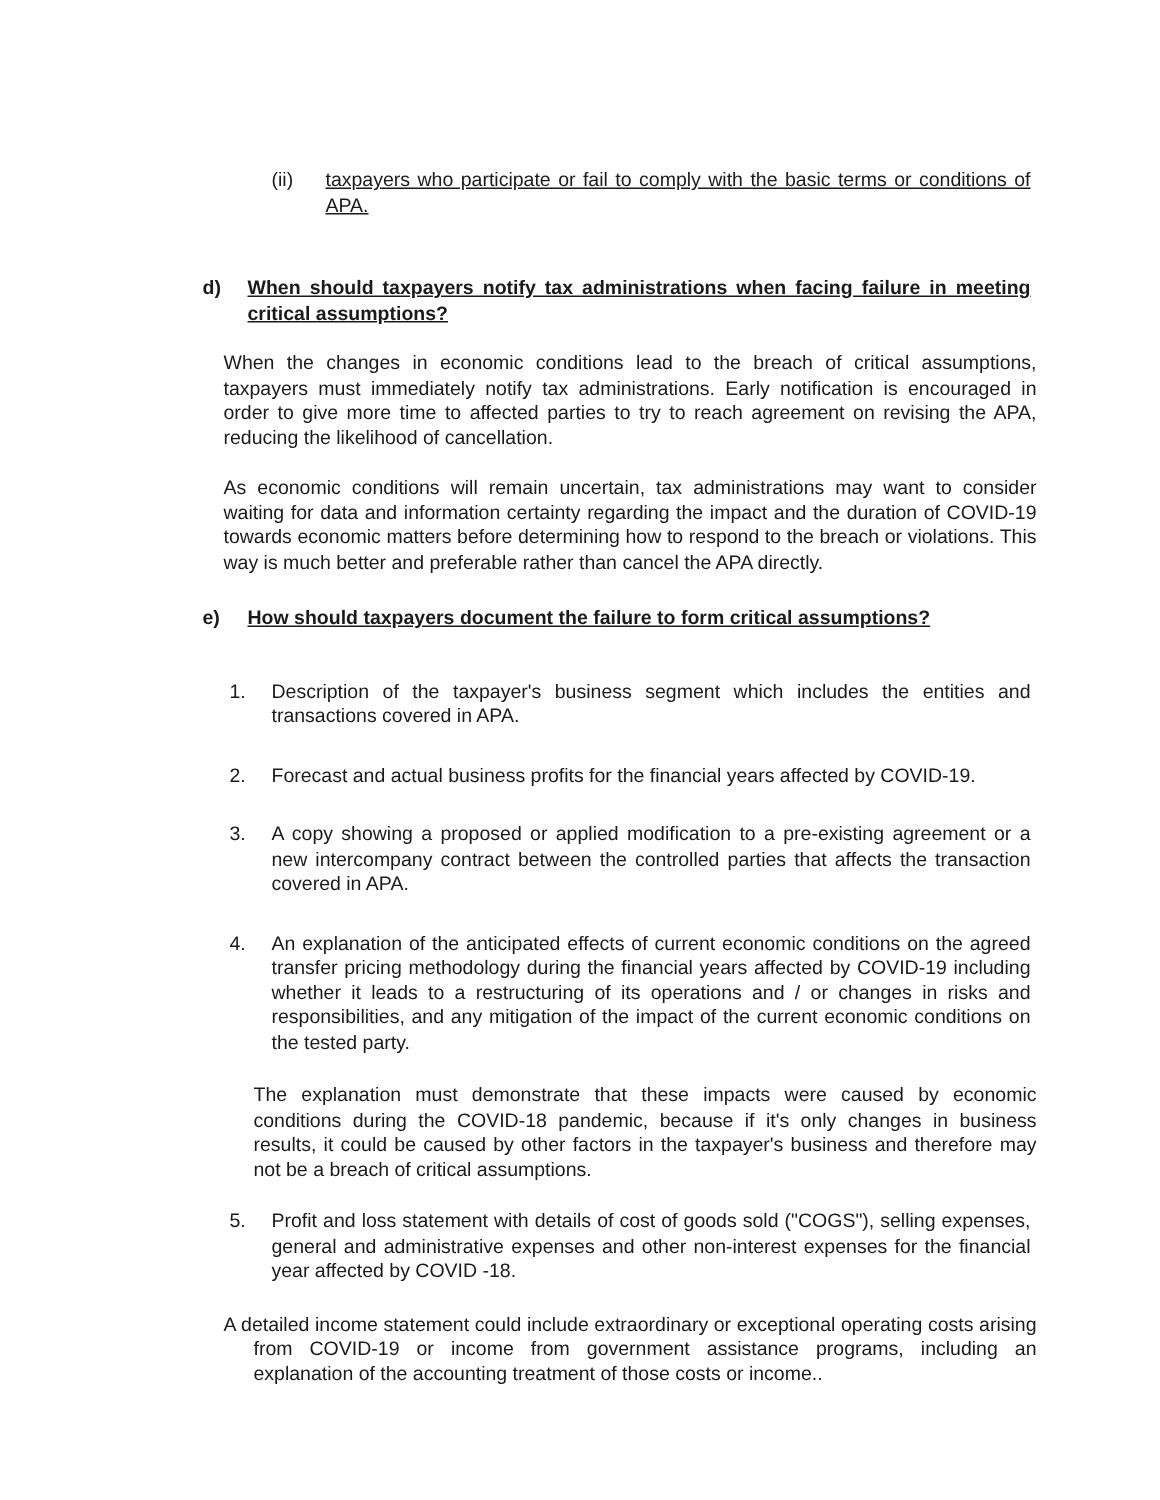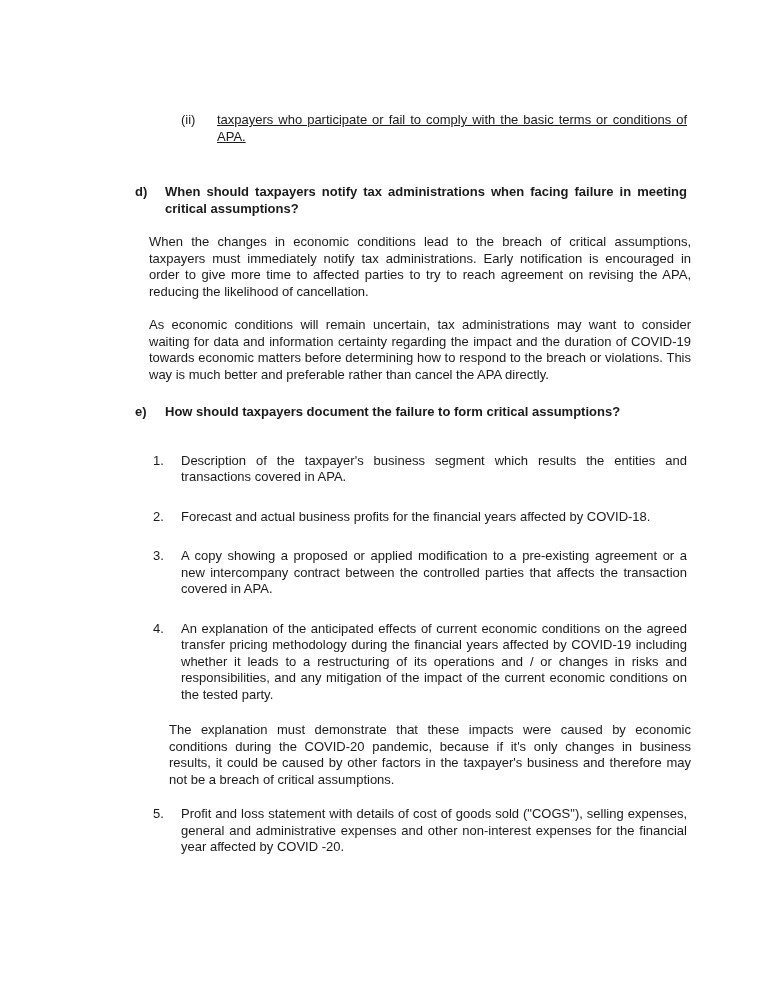--- a/index.html
+++ b/index.html
@@ -23,21 +23,21 @@
   }
   .ii-label { width: 28px; flex-shrink: 0; }
   .ii-text { flex: 1; text-align: justify; text-decoration: underline; }
 
   
   .section-heading {
     display: flex;
     font-weight: bold;
   }
   .sec-label { width: 22px; flex-shrink: 0; }
-  .sec-text { flex: 1; text-align: justify; }
+  .sec-text { flex: 1; text-align: justify; text-decoration: underline; }
   .heading-d { margin-bottom: 13px; }
   .heading-e { margin-bottom: 24px; }
 
   
   .body-para {
     margin-left: 22px;
     margin-bottom: 17px;
     text-align: justify;
   }
 
@@ -84,39 +84,40 @@
   <p class="body-para">As economic conditions will remain uncertain, tax administrations may want to consider waiting for data and information certainty regarding the impact and the duration of COVID-19 towards economic matters before determining how to respond to the breach or violations. This way is much better and preferable rather than cancel the APA directly.</p>
 
   <div class="section-heading heading-e">
     <span class="sec-label">e)</span>
     <div class="sec-text">How should taxpayers document the failure to form critical assumptions?</div>
   </div>
 
 
   <div class="num-item">
     <span class="num-label">1.</span>
-    <div class="num-text">Description of the taxpayer's business segment which results the entities and transactions covered in APA.</div>
+    <div class="num-text">Description of the taxpayer's business segment which includes the entities and transactions covered in APA.</div>
   </div>
 
   <div class="num-item">
     <span class="num-label">2.</span>
-    <div class="num-text">Forecast and actual business profits for the financial years affected by COVID-18.</div>
+    <div class="num-text">Forecast and actual business profits for the financial years affected by COVID-19.</div>
   </div>
 
   <div class="num-item">
     <span class="num-label">3.</span>
     <div class="num-text">A copy showing a proposed or applied modification to a pre-existing agreement or a new intercompany contract between the controlled parties that affects the transaction covered in APA.</div>
   </div>
 
   <div class="num-item">
     <span class="num-label">4.</span>
     <div class="num-text">An explanation of the anticipated effects of current economic conditions on the agreed transfer pricing methodology during the financial years affected by COVID-19 including whether it leads to a restructuring of its operations and / or changes in risks and responsibilities, and any mitigation of the impact of the current economic conditions on the tested party.</div>
   </div>
 
-  <p class="sub-para">The explanation must demonstrate that these impacts were caused by economic conditions during the COVID-20 pandemic, because if it's only changes in business results, it could be caused by other factors in the taxpayer's business and therefore may not be a breach of critical assumptions.</p>
+  <p class="sub-para">The explanation must demonstrate that these impacts were caused by economic conditions during the COVID-18 pandemic, because if it's only changes in business results, it could be caused by other factors in the taxpayer's business and therefore may not be a breach of critical assumptions.</p>
 
   <div class="num-item">
     <span class="num-label">5.</span>
-    <div class="num-text">Profit and loss statement with details of cost of goods sold ("COGS"), selling expenses, general and administrative expenses and other non-interest expenses for the financial year affected by COVID -20.</div>
+    <div class="num-text">Profit and loss statement with details of cost of goods sold ("COGS"), selling expenses, general and administrative expenses and other non-interest expenses for the financial year affected by COVID -18.</div>
   </div>
 
+  <p class="closing-para">A detailed income statement could include extraordinary or exceptional operating costs arising from COVID-19 or income from government assistance programs, including an explanation of the accounting treatment of those costs or income..</p>
 
 </div>
 
 </body></html>

